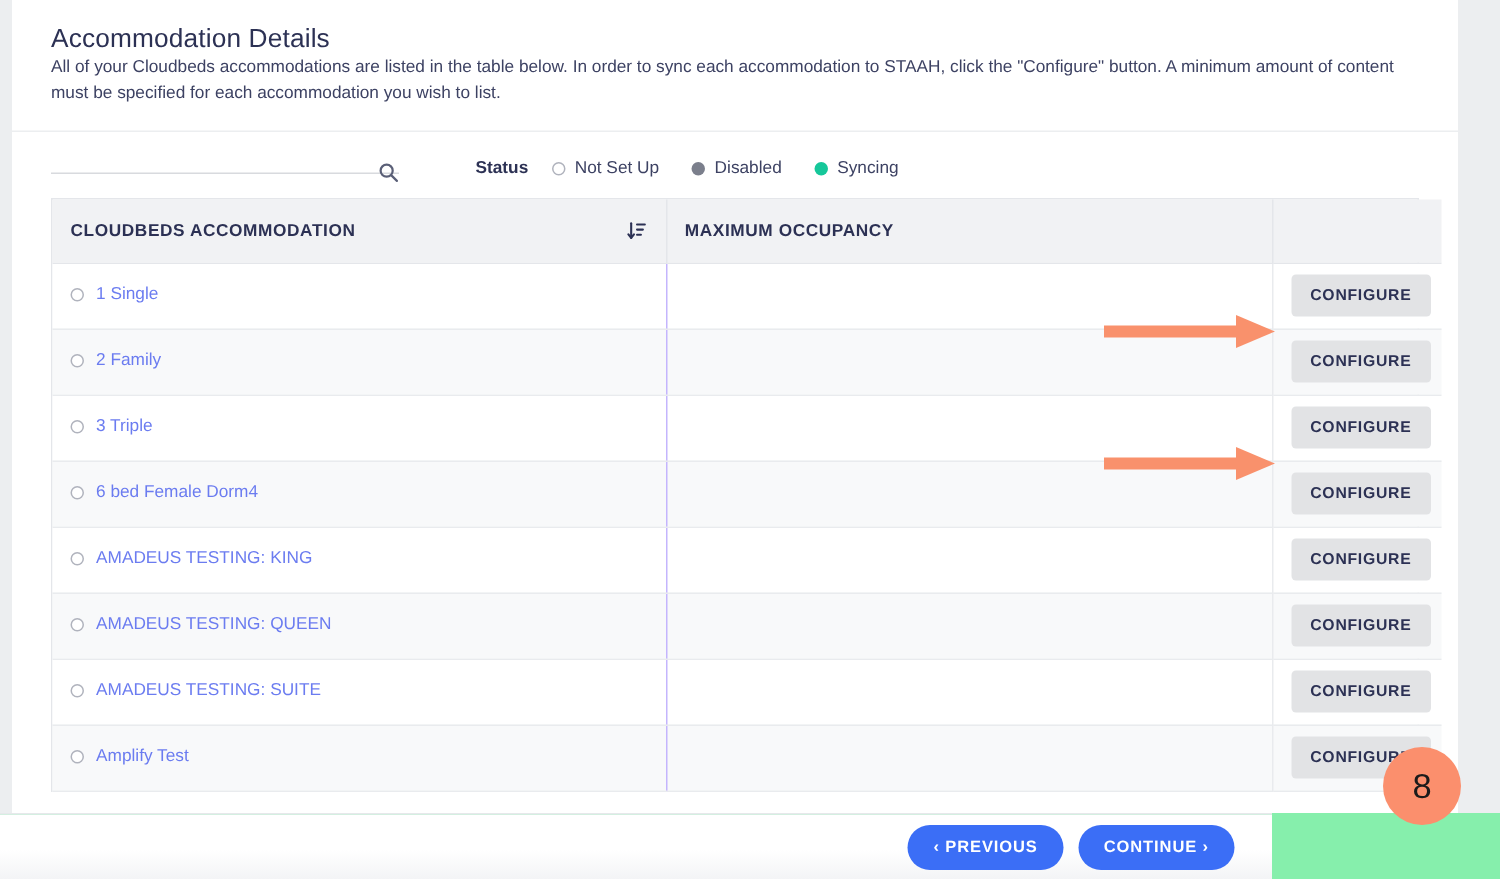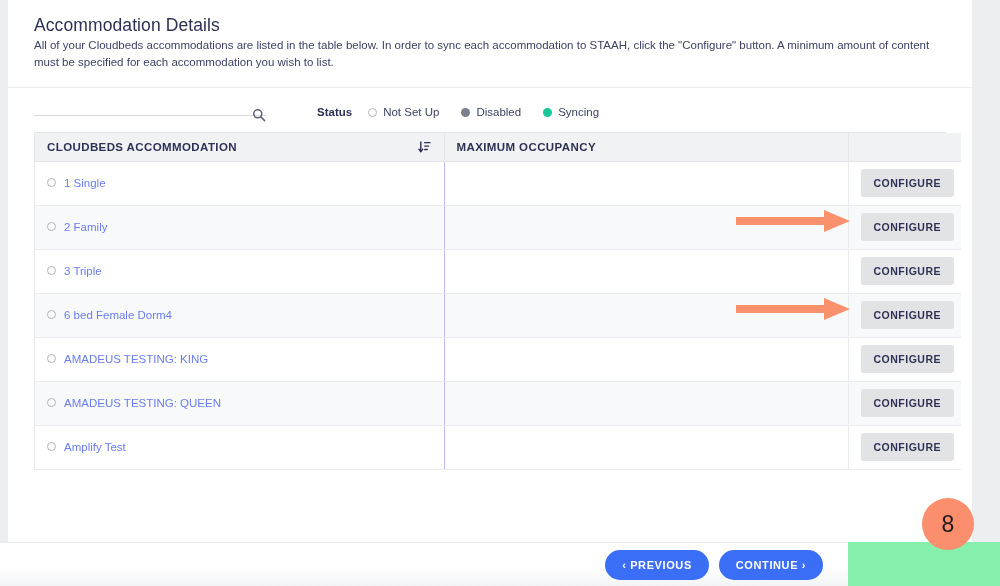--- a/index.html
+++ b/index.html
@@ -127,21 +127,21 @@
     border: 1px solid #e4e6ea;
     border-bottom: none;
   }
   table {
     width: 100%;
     border-collapse: collapse;
     table-layout: fixed;
   }
   thead th {
     background: #f1f2f4;
-    height: 28px;
+    height: 42px;
     font-size: 11.5px;
     font-weight: bold;
     color: #2c3154;
     letter-spacing: .4px;
     text-align: left;
     border-bottom: 1px solid #e4e6ea;
     padding: 0 12px;
     vertical-align: middle;
   }
   th.col-name { width: 409px; position: relative; border-right: 1px solid #e4e6ea; }
@@ -365,20 +365,28 @@
               <td class="cell-name"><a class="room-link" href="#">
                   <span class="room-status"></span>
                   <span>AMADEUS TESTING: QUEEN</span>
                 </a></td>
               <td class="cell-occ"></td>
               <td class="cell-act"><button class="configure-btn">CONFIGURE</button></td>
             </tr>
             <tr>
               <td class="cell-name"><a class="room-link" href="#">
                   <span class="room-status"></span>
+                  <span>AMADEUS TESTING: SUITE</span>
+                </a></td>
+              <td class="cell-occ"></td>
+              <td class="cell-act"><button class="configure-btn">CONFIGURE</button></td>
+            </tr>
+            <tr>
+              <td class="cell-name"><a class="room-link" href="#">
+                  <span class="room-status"></span>
                   <span>Amplify Test</span>
                 </a></td>
               <td class="cell-occ"></td>
               <td class="cell-act"><button class="configure-btn">CONFIGURE</button></td>
             </tr>
           </tbody>
       </table>
     </div>
 
   </div>

